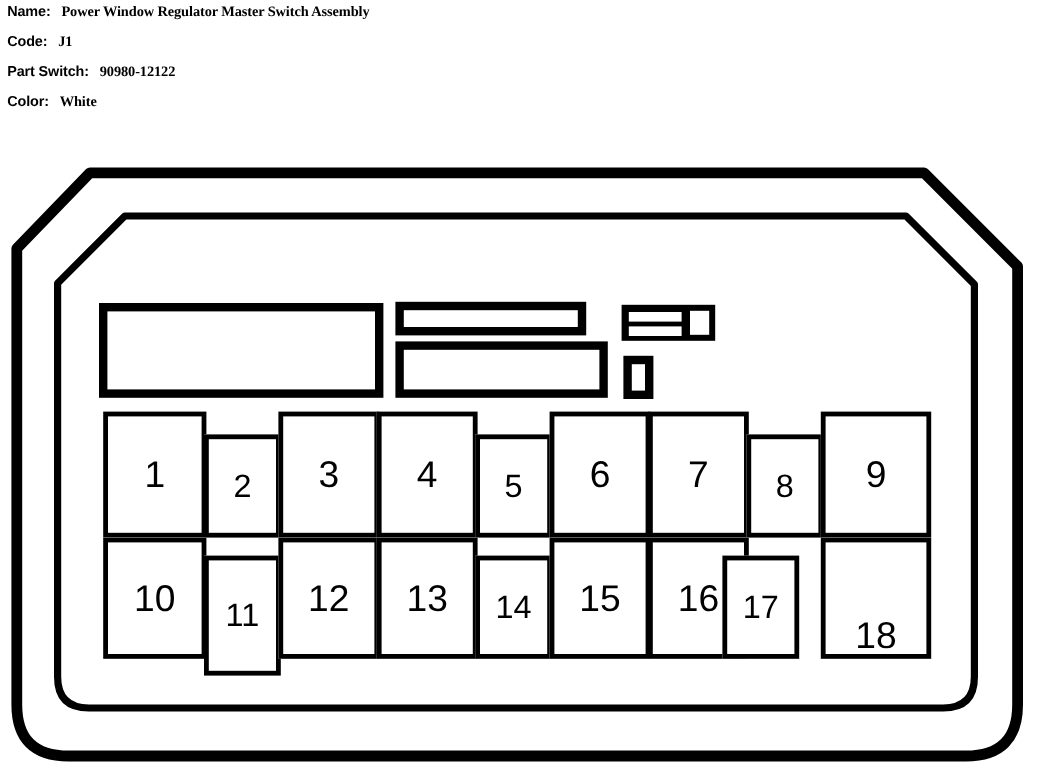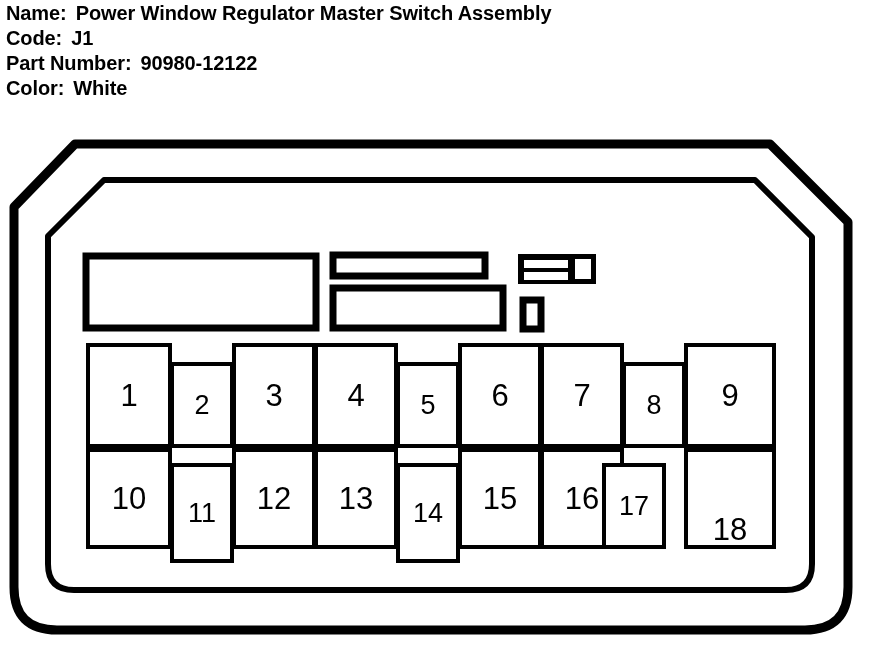--- a/index.html
+++ b/index.html
@@ -21,27 +21,27 @@
   #header {
     position: absolute;
     left: 6px;
     top: 2px;
     width: 860px;
   }
   .hdr-row {
     display: flex;
     align-items: baseline;
     height: 25px;
-    font-size: 20px;
+    font-size: 12px;
     font-weight: bold;
     letter-spacing: -0.1px;
     white-space: nowrap;
   }
   .hdr-label { }
-  .hdr-value { margin-left: 9px; }
+  .hdr-value { margin-left: 9px; font-family: Liberation Serif, serif; }
 
   
   #connector {
     position: absolute;
     left: 0;
     top: 132px;
     width: 880px;
     height: 516px;
   }
   #connector svg { display: block; }
@@ -78,21 +78,21 @@
 <div id="header">
   <div class="hdr-row">
     <span class="hdr-label">Name:</span>
     <span class="hdr-value">Power Window Regulator Master Switch Assembly</span>
   </div>
   <div class="hdr-row">
     <span class="hdr-label">Code:</span>
     <span class="hdr-value">J1</span>
   </div>
   <div class="hdr-row">
-    <span class="hdr-label">Part Number:</span>
+    <span class="hdr-label">Part Switch:</span>
     <span class="hdr-value">90980-12122</span>
   </div>
   <div class="hdr-row">
     <span class="hdr-label">Color:</span>
     <span class="hdr-value">White</span>
   </div>
 </div>
 
 <div id="connector">
   <svg width="880" height="516" viewBox="0 0 880 516" xmlns="http://www.w3.org/2000/svg">
@@ -168,21 +168,21 @@
     </div>
     <div class="pin-cell narrow" style="left: 84px; top: 120px; width: 64px; height: 100px;">
       <span class="pin-num">11</span>
     </div>
     <div class="pin-cell" style="left: 146px; top: 105px; width: 84px; height: 101px;">
       <span class="pin-num">12</span>
     </div>
     <div class="pin-cell" style="left: 228px; top: 105px; width: 84px; height: 101px;">
       <span class="pin-num">13</span>
     </div>
-    <div class="pin-cell narrow" style="left: 310px; top: 120px; width: 64px; height: 100px; text-align: right;">
+    <div class="pin-cell narrow" style="left: 310px; top: 120px; width: 64px; height: 86px; text-align: right;">
       <span class="pin-num">14</span>
     </div>
     <div class="pin-cell" style="left: 372px; top: 105px; width: 84px; height: 101px; text-align: right;">
       <span class="pin-num">15</span>
     </div>
     <div class="pin-cell" style="left: 454px; top: 105px; width: 84px; height: 101px; justify-content: center;">
       <span class="pin-num">16</span>
     </div>
     <div class="pin-cell narrow" style="left: 516px; top: 120px; width: 64px; height: 86px;">
       <span class="pin-num">17</span>

